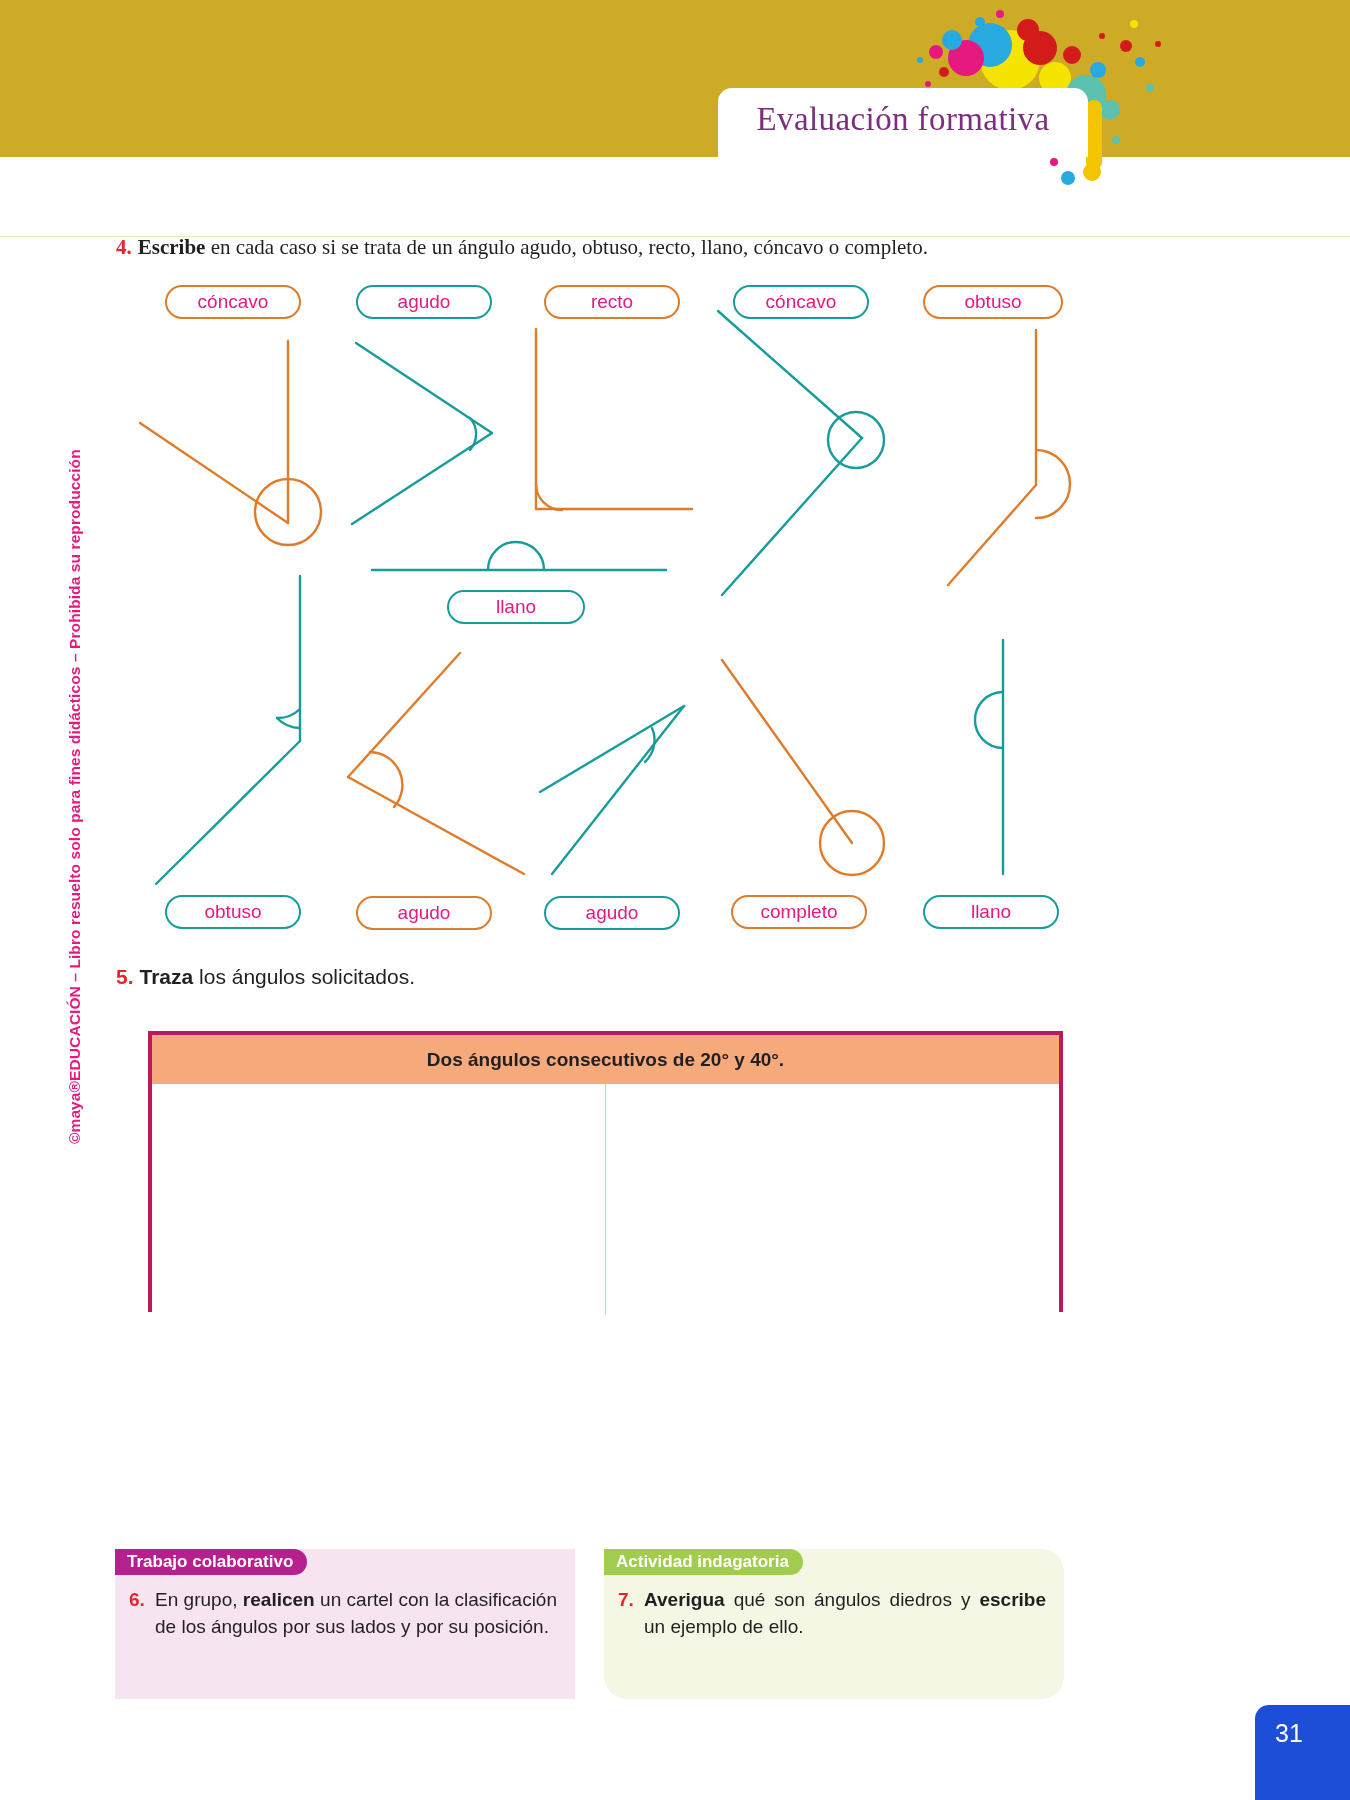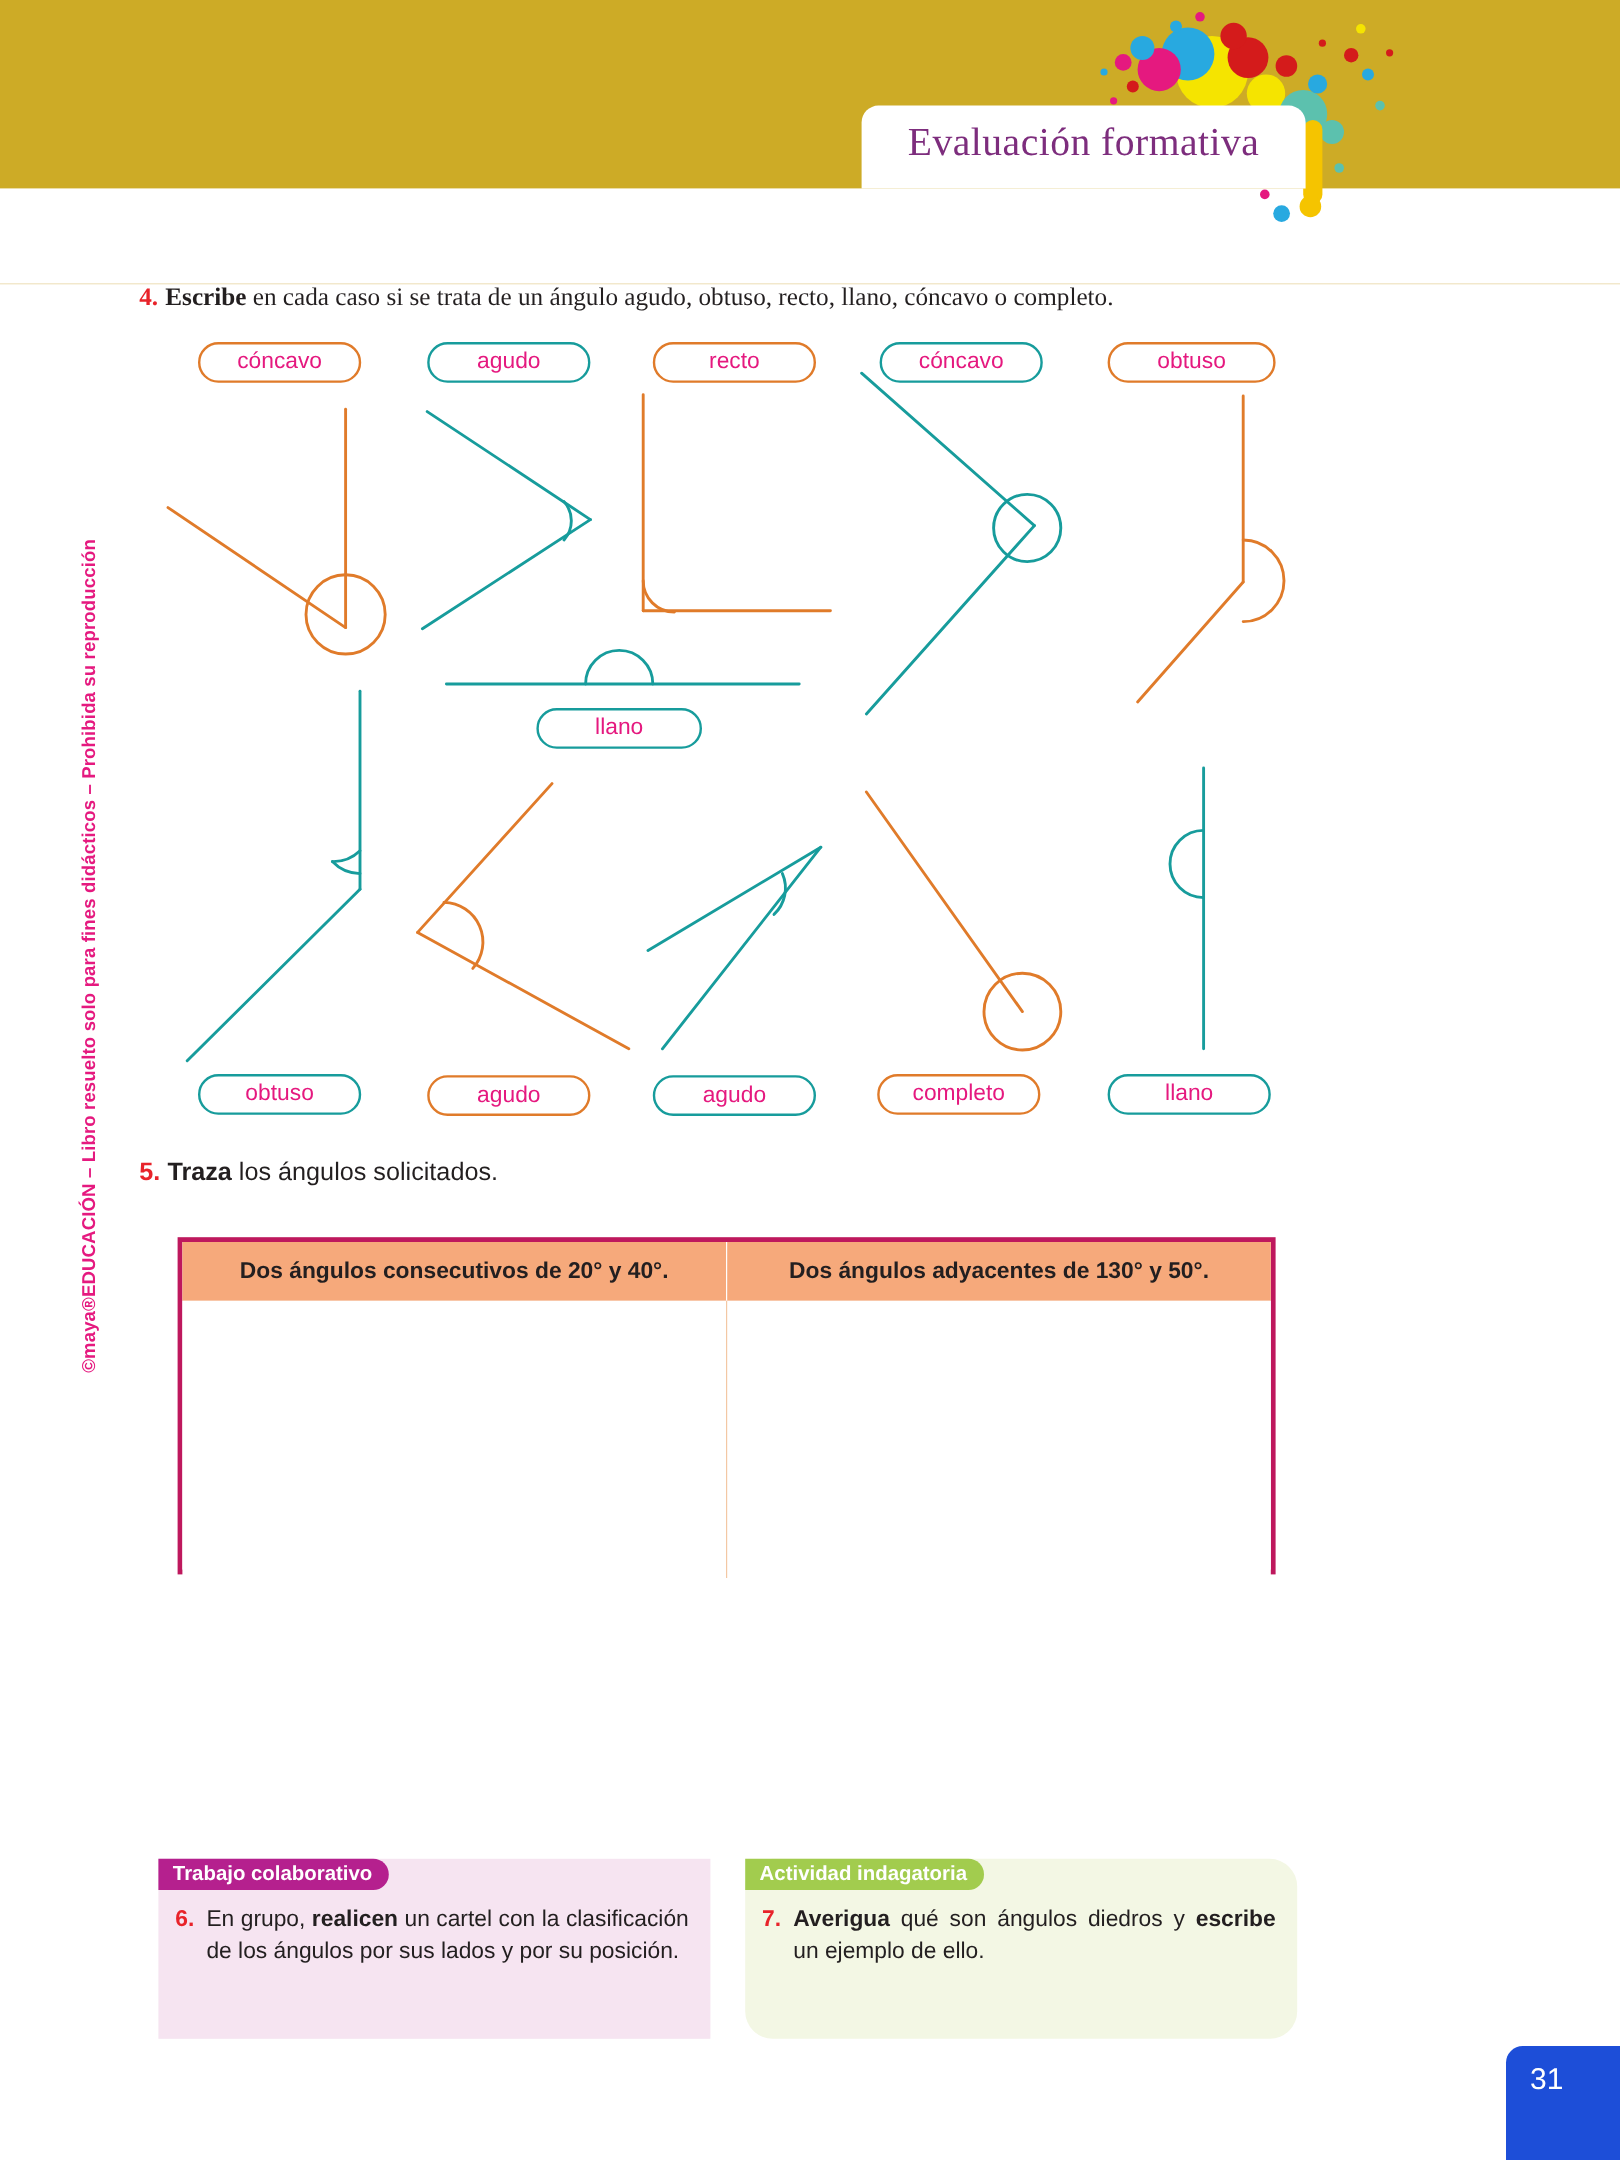--- a/index.html
+++ b/index.html
@@ -84,21 +84,21 @@
     display:flex;align-items:center;justify-content:center;
     font-size:19px;font-weight:bold;color:#231f20;
     box-sizing:border-box;
   }
   .t5-th + .t5-th{border-left:1px solid #ffffff;}
   .t5-body{display:flex;height:231px;}
   .t5-td{flex:1;background:#ffffff;box-sizing:border-box;}
   .t5-td + .t5-td{border-left:1px solid #f3c8a4;}
 
   
-  .actbox{position:absolute;box-sizing:border-box;margin-left:17px;}
+  .actbox{position:absolute;box-sizing:border-box;}
   .act-tab{
     position:absolute;left:0;top:0;height:26px;
     display:flex;align-items:center;
     padding:0 14px 0 12px;
     border-radius:0 13px 13px 0;
     font-size:17px;font-weight:bold;color:#ffffff;
     white-space:nowrap;
   }
   .act-body{
     position:absolute;left:0;top:26px;width:100%;
@@ -284,21 +284,20 @@
   <span>llano</span>
 </div>
 
 <div class="ex" id="ex5">
   <span class="ex-num">5.</span><span class="ex-bold">Traza</span><span> los ángulos solicitados.</span>
 </div>
 
 <div class="table5">
   <div class="t5-head">
     <div class="t5-th">Dos ángulos consecutivos de 20° y 40°.</div>
-    <div class="t5-th">Dos ángulos adyacentes de 130° y 50°.</div>
   </div>
   <div class="t5-body">
     <div class="t5-td"></div>
     <div class="t5-td"></div>
   </div>
 </div>
 
 <div class="actbox" id="box6">
   <div class="act-tab">Trabajo colaborativo</div>
   <div class="act-body">

